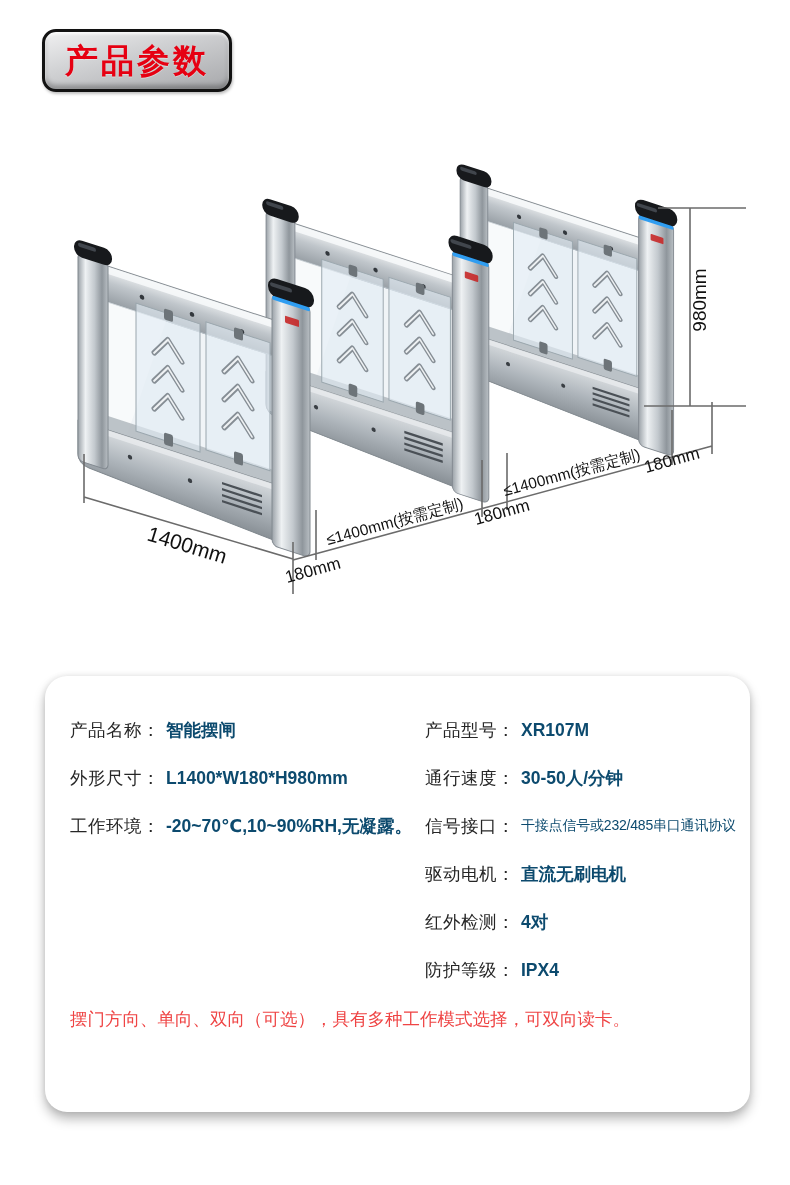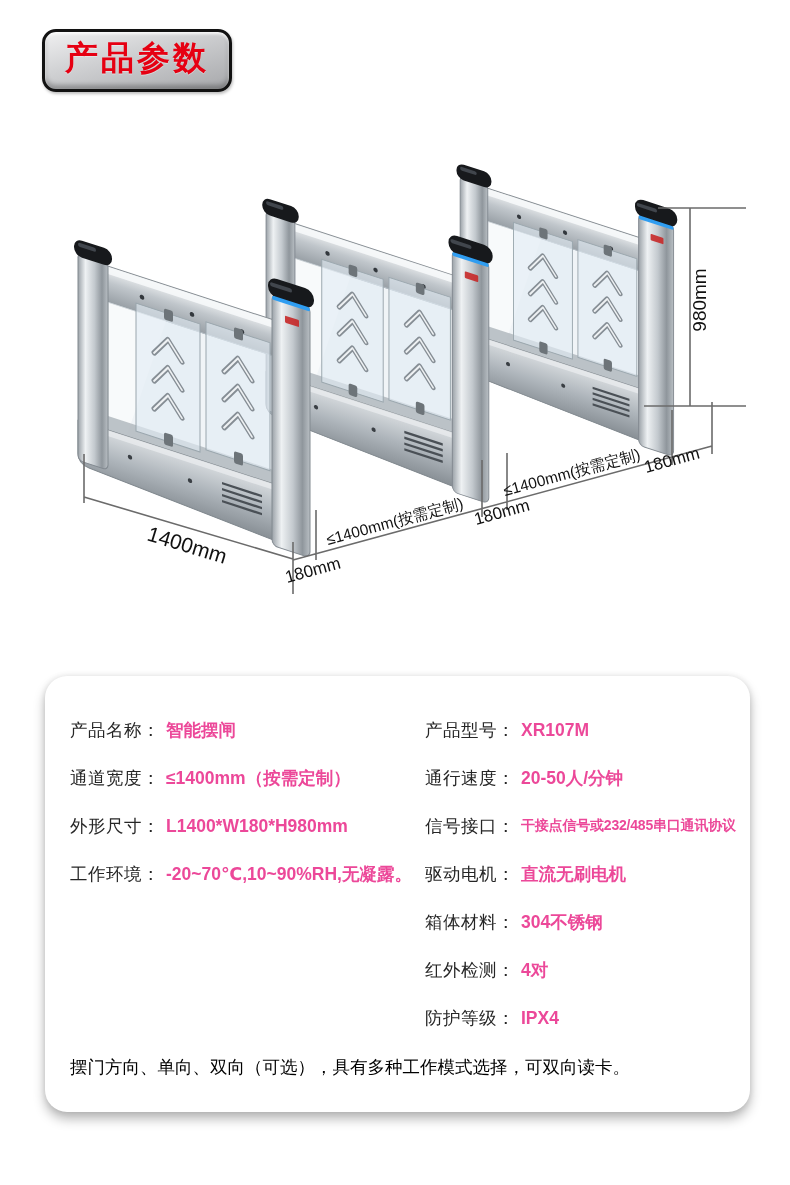--- a/index.html
+++ b/index.html
@@ -11,43 +11,42 @@
   .banner{
     position:absolute;left:42px;top:29px;width:184px;height:57px;
     border:3px solid #121212;border-radius:14px;
     background:linear-gradient(165deg,#f0f0f1 0%,#d2d3d5 38%,#a7a8ab 100%);
     box-shadow:inset 0 2px 3px rgba(255,255,255,.85), inset 0 -4px 5px rgba(0,0,0,.28), 1px 2px 3px rgba(0,0,0,.25);
     display:flex;align-items:center;justify-content:center;
   }
   .banner .txt{
     font-size:33px;font-weight:bold;color:#e60012;letter-spacing:3px;line-height:1;
     text-shadow:0 1px 0 rgba(255,255,255,.35);
-    font-family:Liberation Mono, monospace;
   }
   
   .figure{position:absolute;left:0;top:158px;width:790px;height:472px;}
   .dimline{stroke:#6b6b6b;stroke-width:1.6;fill:none;}
   .dimtext{fill:#111;font-size:17px;font-family:"Liberation Sans","DejaVu Sans",sans-serif;}
   .dimtext.big{font-size:21px;}
   .dimtext.lane{font-size:15.5px;}
   .dimtext.vert{font-size:19px;}
   
   .card{
     position:absolute;left:45px;top:676px;width:705px;height:436px;box-sizing:border-box;
     background:#fff;border-radius:22px;padding-top:30px;
     box-shadow:0 7px 12px rgba(0,0,0,.28), 0 0 6px rgba(0,0,0,.10);
   }
   .cols{display:flex;padding-left:25px;}
   .col{width:355px;display:flex;flex-direction:column;}
   .col.right{width:320px;}
   .row{height:48px;display:flex;align-items:center;font-size:17.5px;color:#262626;}
   .lbl{flex:none;width:96px;letter-spacing:.5px;}
-  .val{font-weight:bold;color:#ec4899;white-space:nowrap;}
-  .val.small{font-size:14px;font-weight:bold;letter-spacing:-.2px;}
-  .note{margin:13px 0 0 25px;font-size:17.5px;color:#000000;}
+  .val{font-weight:bold;color:#0c4a6e;white-space:nowrap;}
+  .val.small{font-size:14px;font-weight:normal;letter-spacing:-.2px;}
+  .note{margin:13px 0 0 25px;font-size:17.5px;color:#ef4444;}
 </style>
 </head>
 <body>
 
 <div class="stage">
 
   <div class="banner">
     <span class="txt">产品参数</span>
   </div>
 
@@ -160,52 +159,44 @@
   </svg>
 
   <div class="card">
     <div class="cols">
       <div class="col">
         <div class="row">
           <span class="lbl">产品名称：</span>
           <span class="val">智能摆闸</span>
         </div>
         <div class="row">
-          <span class="lbl">通道宽度：</span>
-          <span class="val">≤1400mm（按需定制）</span>
-        </div>
-        <div class="row">
           <span class="lbl">外形尺寸：</span>
           <span class="val">L1400*W180*H980mm</span>
         </div>
         <div class="row">
           <span class="lbl">工作环境：</span>
           <span class="val">-20~70℃,10~90%RH,无凝露。</span>
         </div>
       </div>
       <div class="col right">
         <div class="row">
           <span class="lbl">产品型号：</span>
           <span class="val">XR107M</span>
         </div>
         <div class="row">
           <span class="lbl">通行速度：</span>
-          <span class="val">20-50人/分钟</span>
+          <span class="val">30-50人/分钟</span>
         </div>
         <div class="row">
           <span class="lbl">信号接口：</span>
           <span class="val small">干接点信号或232/485串口通讯协议</span>
         </div>
         <div class="row">
           <span class="lbl">驱动电机：</span>
           <span class="val">直流无刷电机</span>
-        </div>
-        <div class="row">
-          <span class="lbl">箱体材料：</span>
-          <span class="val">304不锈钢</span>
         </div>
         <div class="row">
           <span class="lbl">红外检测：</span>
           <span class="val">4对</span>
         </div>
         <div class="row">
           <span class="lbl">防护等级：</span>
           <span class="val">IPX4</span>
         </div>
       </div>

